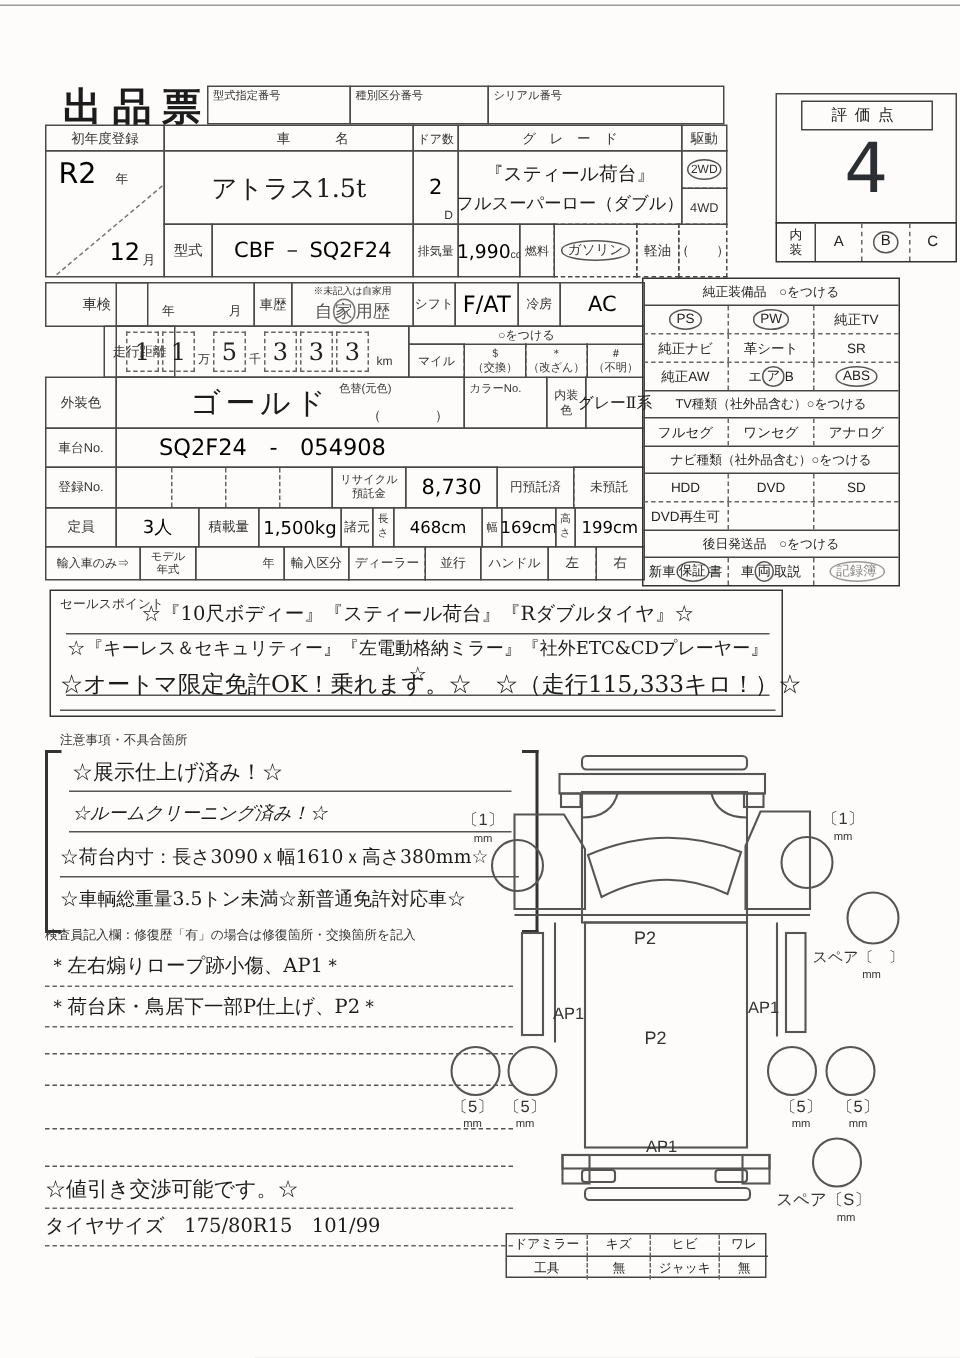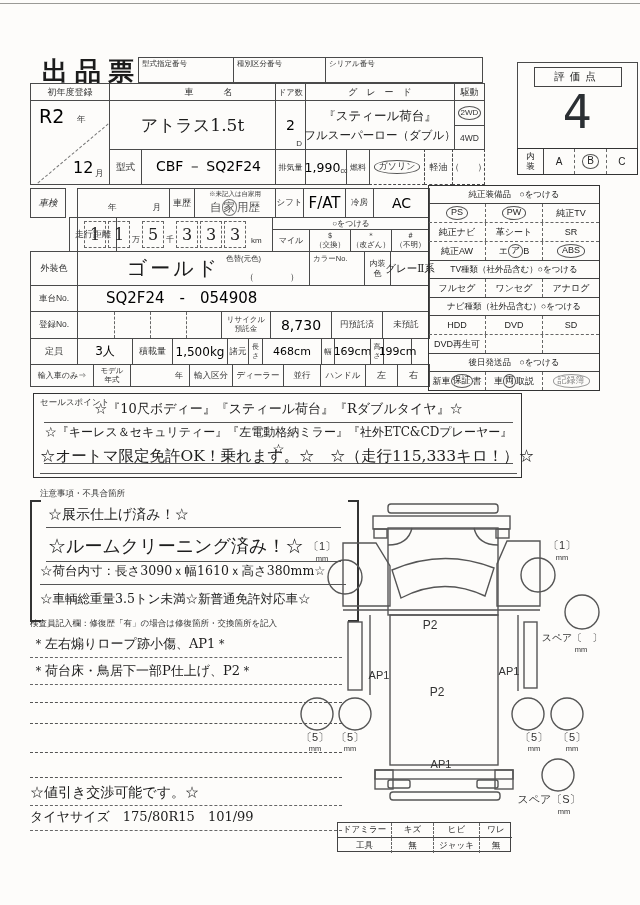--- a/index.html
+++ b/index.html
@@ -91,21 +91,21 @@
       <span class="circ lab" style="font-size:9px;">ガソリン</span>
     </div>
   <div class="c lab" style="left:424px;top:149px;width:29px;height:36px;border-style:dashed;border-width:1px;font-size:9px;">軽油</div>
   <div class="c lab" style="left:452px;top:149px;width:33px;height:36px;border-style:dashed;border-width:1px;font-size:9px;">（　　）</div>
   <div class="c lab" style="left:454px;top:83px;width:31px;height:18px;font-size:9px;">駆動</div>
   <div class="c" style="left:454px;top:100px;width:31px;height:26px;border-bottom-style:dashed;">
       <span class="circ lab" style="font-size:8px;padding:1px 2px;">2WD</span>
     </div>
   <div class="c lab" style="left:454px;top:125px;width:31px;height:25px;font-size:8.5px;">4WD</div>
 
-  <div class="c lab" style="left:30px;top:188px;width:36px;height:30px;font-size:9.5px;font-style:italic;">車検</div>
+  <div class="c lab" style="left:30px;top:188px;width:69px;height:30px;font-size:9.5px;">車検</div>
   <div class="c" style="left:77px;top:188px;width:93px;height:30px;">
     <span class="abs lab" style="left:30px;bottom:3px;">年</span>
     <span class="abs lab" style="right:8px;bottom:3px;">月</span>
   </div>
   <div class="c lab" style="left:169px;top:188px;width:26px;height:30px;font-size:9px;">車歴</div>
   <div class="c" style="left:194px;top:188px;width:82px;height:30px;flex-direction:column;justify-content:center;">
     <span class="lab" style="font-size:6.5px;">※未記入は自家用</span>
     <span class="v" style="font-size:11.5px;color:#555;"><span>自</span><span class="circ" style="padding:0 1px;border-color:#777;">家</span><span>用歴</span></span>
   </div>
   <div class="c lab" style="left:275px;top:188px;width:29px;height:30px;font-size:8.5px;">シフト</div>
@@ -167,21 +167,21 @@
   <div class="c lab" style="left:132px;top:338px;width:41px;height:27px;font-size:9px;">積載量</div>
   <div class="c vg" style="left:172px;top:338px;width:56px;height:27px;font-size:12px;">1,500kg</div>
   <div class="c lab" style="left:227px;top:338px;width:22px;height:27px;font-size:8.5px;">諸元</div>
   <div class="c lab pre" style="left:248px;top:338px;width:15px;height:27px;font-size:7px;">長
 さ</div>
   <div class="c vg" style="left:262px;top:338px;width:60px;height:27px;font-size:11px;">468cm</div>
   <div class="c lab" style="left:321px;top:338px;width:14px;height:27px;font-size:7.5px;">幅</div>
   <div class="c vg" style="left:334px;top:338px;width:37px;height:27px;font-size:11px;">169cm</div>
   <div class="c lab pre" style="left:370px;top:338px;width:14px;height:27px;font-size:7px;">高
 さ</div>
-  <div class="c vg" style="left:383px;top:338px;width:29px;height:27px;font-size:11px;">199cm</div>
+  <div class="c vg" style="left:383px;top:338px;width:47px;height:27px;font-size:11px;">199cm</div>
 
   <div class="c lab" style="left:30px;top:364px;width:64px;height:23px;font-size:8px;">輸入車のみ⇒</div>
   <div class="c lab pre" style="left:93px;top:364px;width:38px;height:23px;font-size:7.5px;">モデル
 年式</div>
   <div class="c" style="left:130px;top:364px;width:60px;height:23px;justify-content:flex-end;padding-right:6px;">
       <span class="lab" style="font-size:8px;">年</span>
     </div>
   <div class="c lab" style="left:189px;top:364px;width:44px;height:23px;font-size:8.5px;">輸入区分</div>
   <div class="c lab" style="left:232px;top:364px;width:52px;height:23px;font-size:8.5px;border-right-style:dashed;">ディーラー</div>
   <div class="c lab" style="left:283px;top:364px;width:38px;height:23px;font-size:8.5px;">並行</div>
@@ -256,21 +256,21 @@
     <div class="abs v" style="left:10px;top:6px;width:469px;text-align:center;font-size:13px;border-bottom:1px solid #555;padding-bottom:4px;">☆『10尺ボディー』『スティール荷台』『Rダブルタイヤ』☆</div>
     <div class="abs v" style="left:10px;top:30px;width:469px;text-align:center;font-size:12px;border-bottom:1px solid #555;padding-bottom:5px;">☆『キーレス＆セキュリティー』『左電動格納ミラー』『社外ETC&amp;CDプレーヤー』☆</div>
     <div class="abs v" style="left:6px;top:52px;width:477px;text-align:center;font-size:15.5px;border-bottom:1px solid #555;padding-bottom:6px;white-space:nowrap;">☆オートマ限定免許OK！乗れます。☆　☆（走行115,333キロ！）☆</div>
   </div>
 
   <div class="abs" style="left:30px;top:488px;width:328px;height:136px;">
     <span class="abs lab" style="left:10px;top:0;font-size:8.5px;">注意事項・不具合箇所</span>
     <span class="brkL" style="left:0;top:12px;height:118px;"></span>
     <span class="brkR" style="left:318px;top:12px;height:118px;"></span>
     <div class="abs v" style="left:16px;top:14px;width:295px;font-size:14px;border-bottom:1px solid #555;padding:4px 0 3px 2px;">☆展示仕上げ済み！☆</div>
-    <div class="abs v" style="left:16px;top:42px;width:295px;font-size:18px;border-bottom:1px solid #555;padding:4px 0 3px 2px;">☆ルームクリーニング済み！☆</div>
+    <div class="abs v" style="left:16px;top:42px;width:295px;font-size:12px;border-bottom:1px solid #555;padding:4px 0 3px 2px;font-style:italic;">☆ルームクリーニング済み！☆</div>
     <div class="abs v" style="left:10px;top:70px;width:306px;font-size:12.5px;border-bottom:1px solid #555;padding:5px 0 4px 0;white-space:nowrap;">☆荷台内寸：長さ3090ｘ幅1610ｘ高さ380mm☆</div>
     <div class="abs v" style="left:10px;top:98px;width:306px;font-size:12.5px;padding:5px 0 4px 0;white-space:nowrap;">☆車輌総重量3.5トン未満☆新普通免許対応車☆</div>
   </div>
 
   <div class="abs" style="left:30px;top:618px;width:325px;height:170px;">
     <div class="lab" style="font-size:8.5px;">検査員記入欄：修復歴「有」の場合は修復箇所・交換箇所を記入</div>
     <div class="abs v" style="left:0;top:13px;width:312px;font-size:13px;border-bottom:1.3px dashed #666;padding:4px 0 4px 2px;">＊左右煽りロープ跡小傷、AP1＊</div>
     <div class="abs v" style="left:0;top:40px;width:312px;font-size:13px;border-bottom:1.3px dashed #666;padding:4px 0 4px 2px;">＊荷台床・鳥居下一部P仕上げ、P2＊</div>
     <div class="dashline" style="left:0;top:84px;width:312px;"></div>
     <div class="dashline" style="left:0;top:105px;width:312px;"></div>

